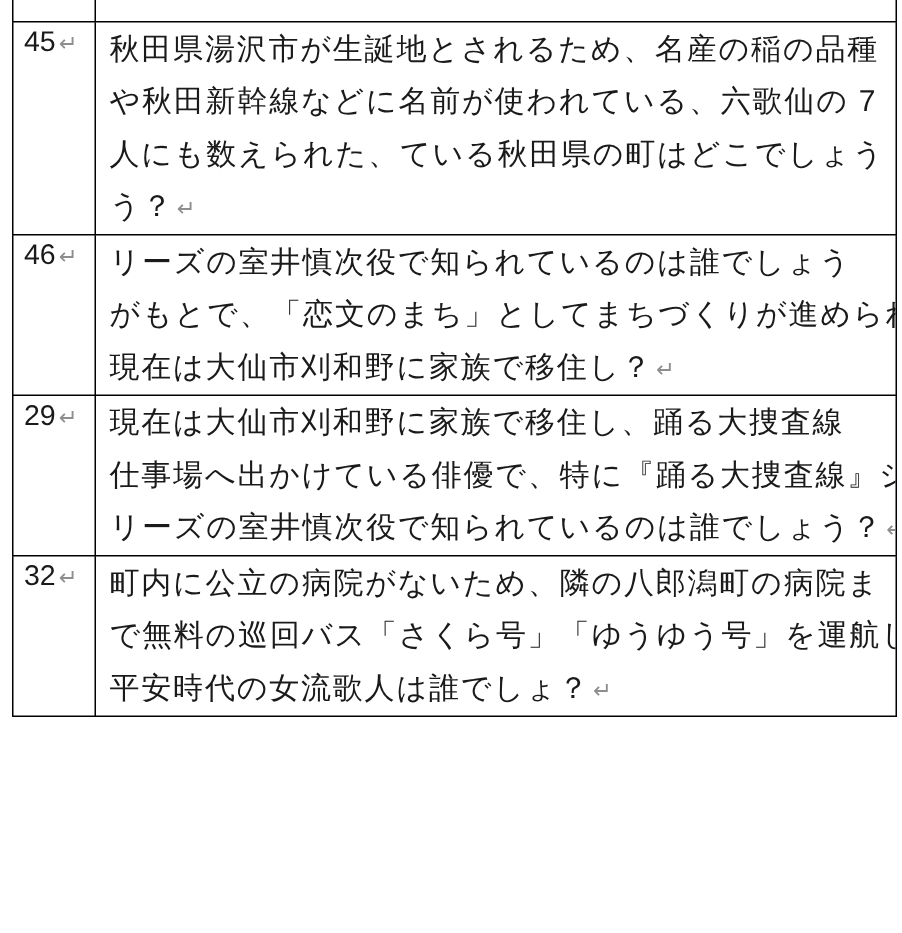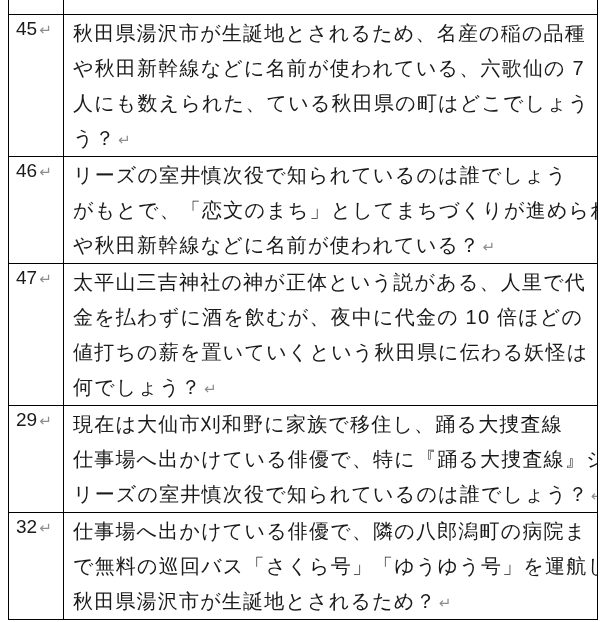--- a/index.html
+++ b/index.html
@@ -82,46 +82,37 @@
         <div class="line"><span>人にも数えられた、ている秋田県の町はどこでしょう</span></div>
         <div class="line"><span>う？</span><span class="ret">↵</span></div>
       </td>
     </tr>
 
     <tr>
       <td class="num-cell"><span class="num">46</span><span class="ret">↵</span></td>
       <td class="q-cell">
         <div class="line"><span>リーズの室井慎次役で知られているのは誰でしょう</span></div>
         <div class="line"><span>がもとで、「恋文のまち」としてまちづくりが進められ</span></div>
-        <div class="line"><span>や秋田新幹線などに名前が使われている？</span><span class="ret">↵</span></div>
+        <div class="line"><span>現在は大仙市刈和野に家族で移住し？</span><span class="ret">↵</span></div>
       </td>
     </tr>
 
-    <tr>
-      <td class="num-cell"><span class="num">47</span><span class="ret">↵</span></td>
-      <td class="q-cell">
-        <div class="line"><span>太平山三吉神社の神が正体という説がある、人里で代</span></div>
-        <div class="line"><span>金を払わずに酒を飲むが、夜中に代金の 10 倍ほどの</span></div>
-        <div class="line"><span>値打ちの薪を置いていくという秋田県に伝わる妖怪は</span></div>
-        <div class="line"><span>何でしょう？</span><span class="ret">↵</span></div>
-      </td>
-    </tr>
 
     <tr>
       <td class="num-cell"><span class="num">29</span><span class="ret">↵</span></td>
       <td class="q-cell">
         <div class="line"><span>現在は大仙市刈和野に家族で移住し、踊る大捜査線</span></div>
         <div class="line"><span>仕事場へ出かけている俳優で、特に『踊る大捜査線』シ</span></div>
         <div class="line"><span>リーズの室井慎次役で知られているのは誰でしょう？</span><span class="ret">↵</span></div>
       </td>
     </tr>
 
     <tr>
       <td class="num-cell"><span class="num">32</span><span class="ret">↵</span></td>
       <td class="q-cell">
-        <div class="line"><span>仕事場へ出かけている俳優で、隣の八郎潟町の病院ま</span></div>
+        <div class="line"><span>町内に公立の病院がないため、隣の八郎潟町の病院ま</span></div>
         <div class="line"><span>で無料の巡回バス「さくら号」「ゆうゆう号」を運航し</span></div>
-        <div class="line"><span>秋田県湯沢市が生誕地とされるため？</span><span class="ret">↵</span></div>
+        <div class="line"><span>平安時代の女流歌人は誰でしょ？</span><span class="ret">↵</span></div>
       </td>
     </tr>
   </tbody>
     </table>
 </div>
 
 </body></html>

